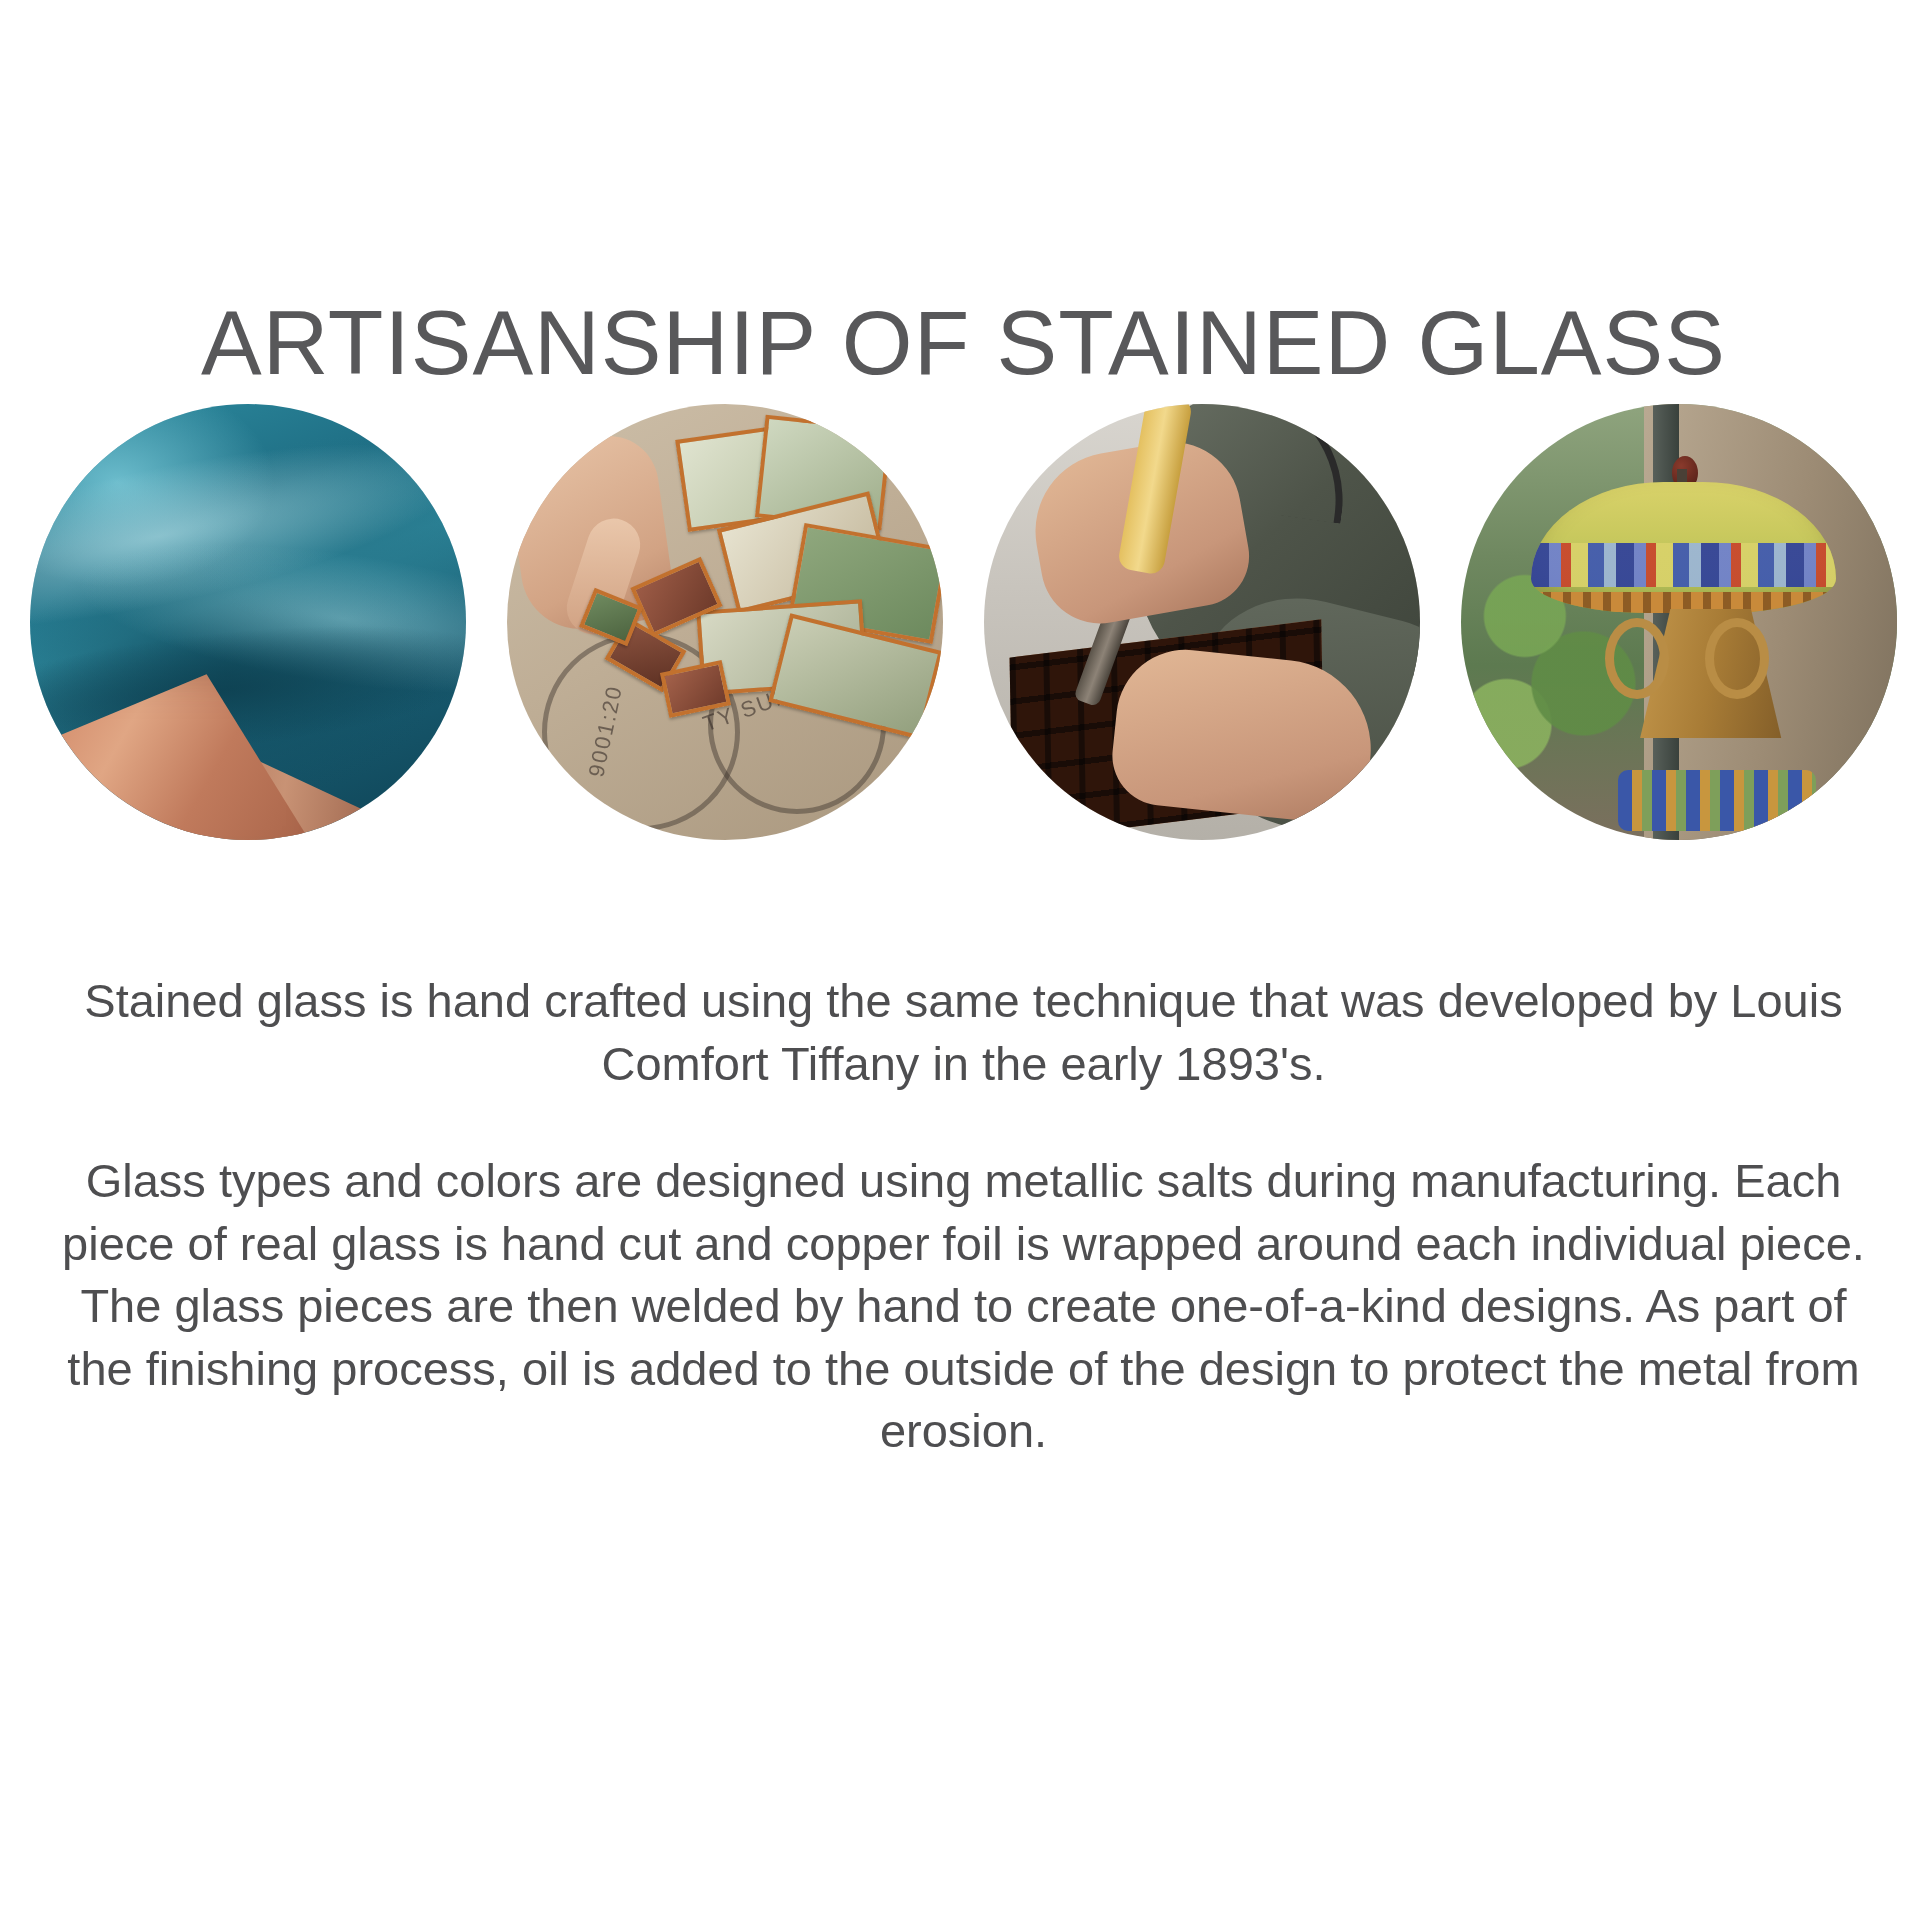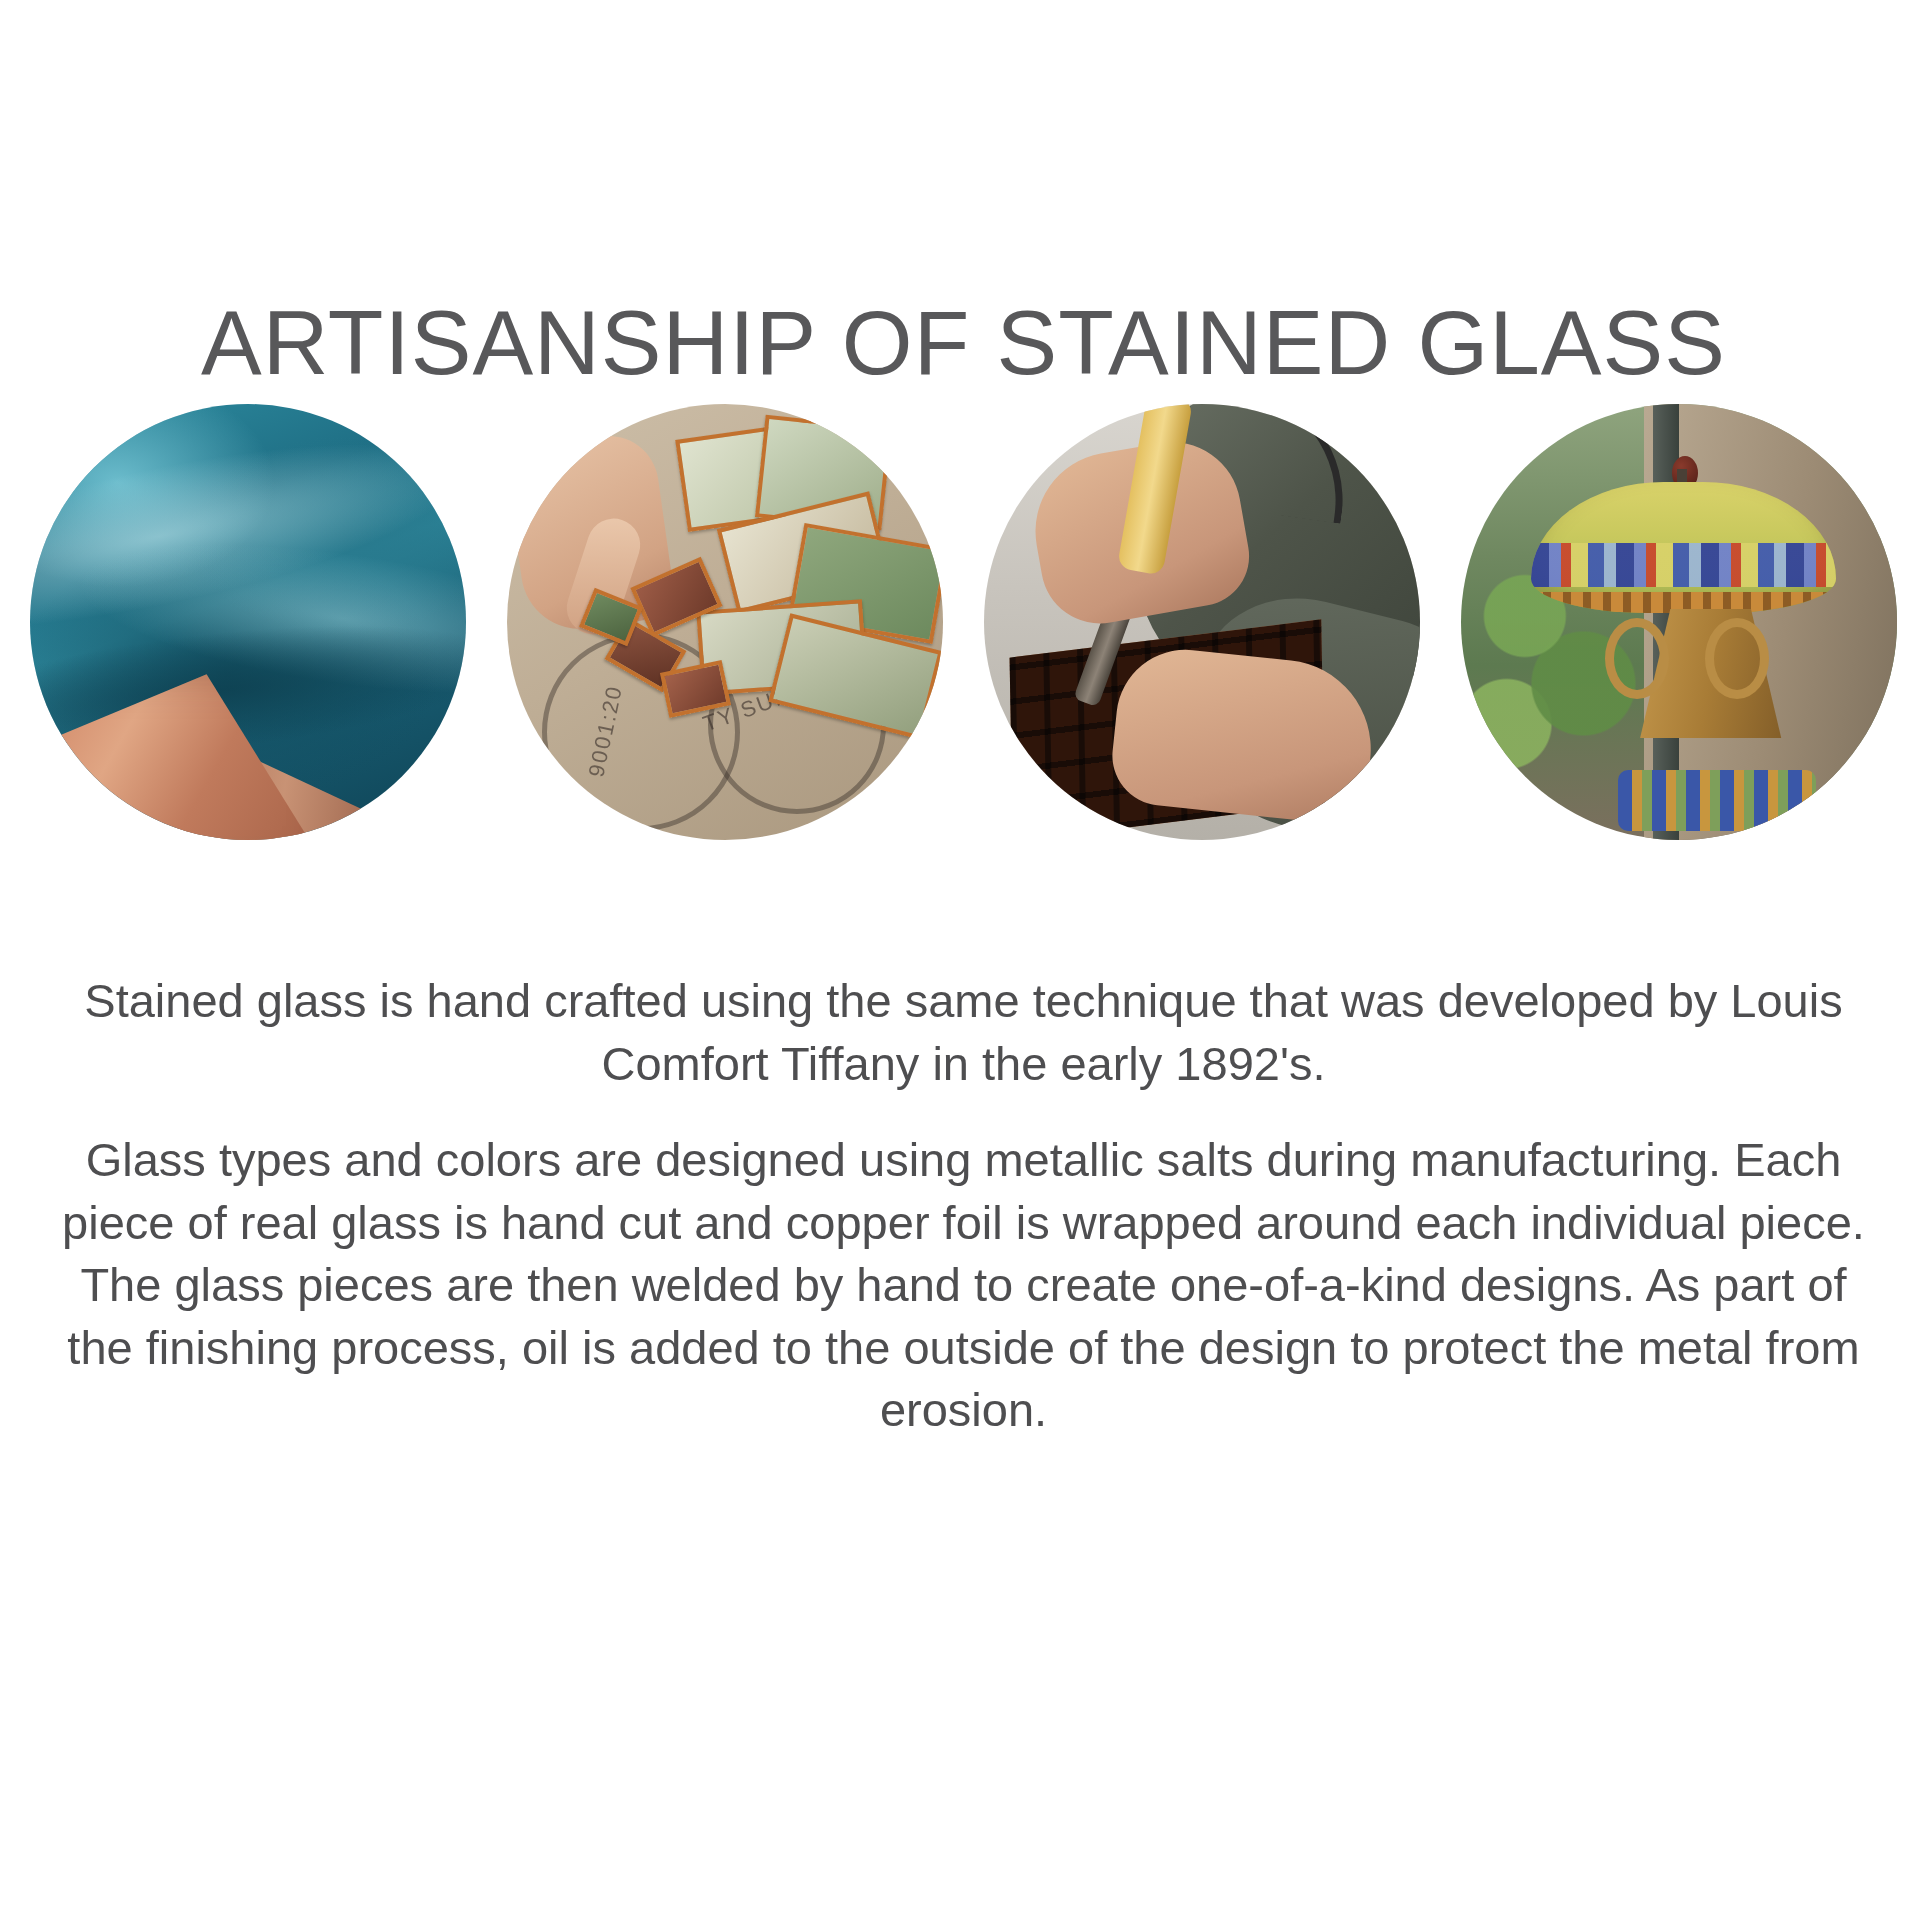--- a/index.html
+++ b/index.html
@@ -263,21 +263,21 @@
     text-align: center;
   }
   .para {
     font-size: 47px;
     line-height: 1.33;
     color: #4e4e50;
     margin: 0;
     font-weight: 400;
   }
   .para + .para {
-    margin-top: 34px;
+    margin-top: 55px;
   }
   .para-2 { margin-top: 77px; }
 </style>
 </head>
 <body>
 
 <div class="page">
 
   <h1 class="title">ARTISANSHIP OF STAINED GLASS</h1>
 
@@ -343,18 +343,18 @@
         <div class="base"></div>
         <div class="handle-l"></div>
         <div class="handle-r"></div>
         <div class="foot"></div>
       </div>
     </div>
 
   </div>
 
   <div class="body-copy">
-    <p class="para para-1">Stained glass is hand crafted using the same technique that was developed by Louis Comfort Tiffany in the early 1892's.</p>
+    <p class="para para-1">Stained glass is hand crafted using the same technique that was developed by Louis Comfort Tiffany in the early 1893's.</p>
     <p class="para para-2">Glass types and colors are designed using metallic salts during manufacturing. Each piece of real glass is hand cut and copper foil is wrapped around each individual piece. The glass pieces are then welded by hand to create one-of-a-kind designs. As part of the finishing process, oil is added to the outside of the design to protect the metal from erosion.</p>
   </div>
 
 </div>
 
 
 </body></html>

